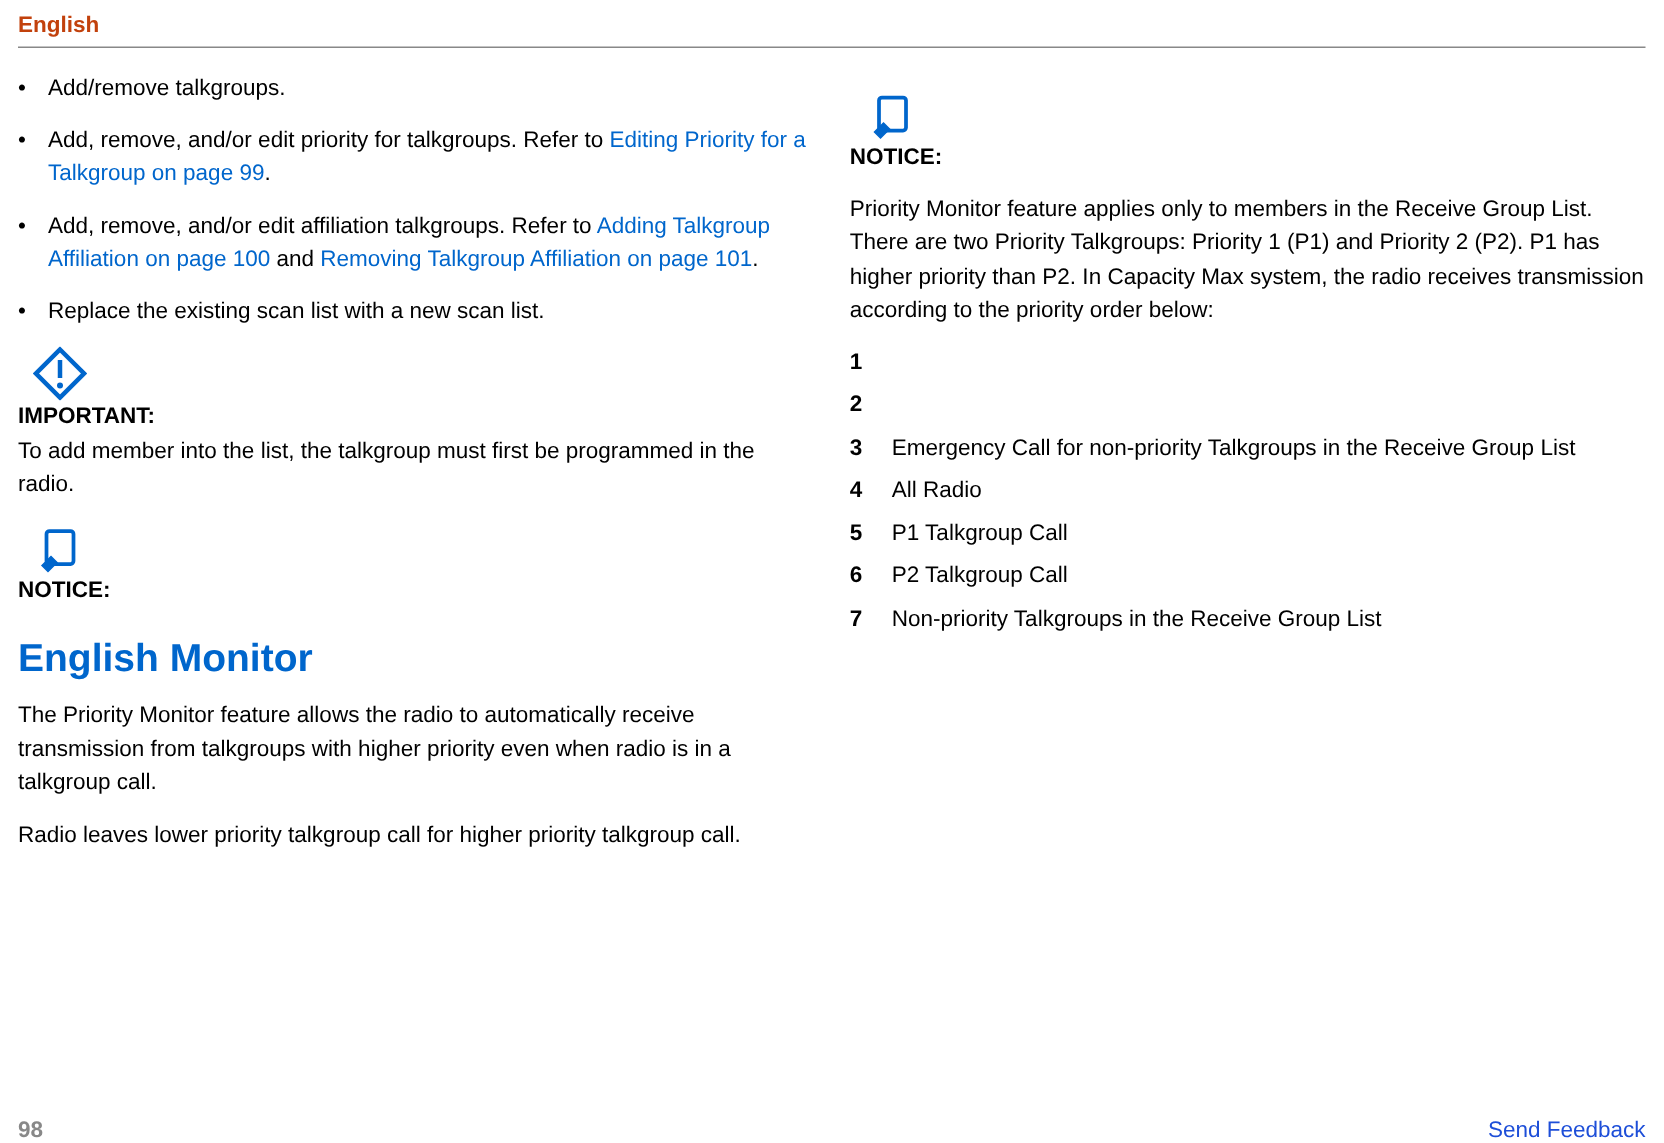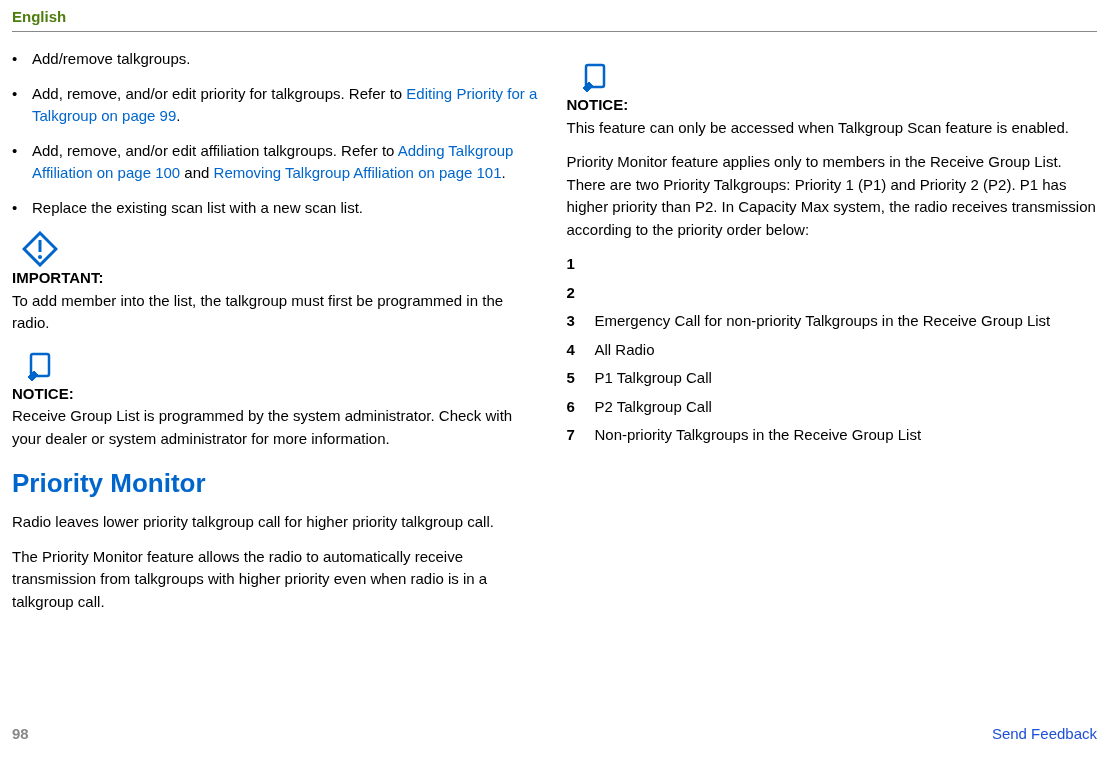--- a/index.html
+++ b/index.html
@@ -7,21 +7,21 @@
     font-family: Arial, Helvetica, sans-serif;
     font-size: 15px;
     color: #000;
     width: 1109px;
     height: 762px;
     position: relative;
     padding: 8px 12px 12px 12px;
   }
   .header {
     font-weight: bold;
-    color: #4d7c0f;
+    color: #c2410c;
     font-size: 15px;
     margin-bottom: 6px;
   }
   .divider {
     border-top: 1px solid #888;
     margin-bottom: 16px;
   }
   .columns {
     display: flex;
     gap: 24px;
@@ -79,21 +79,21 @@
     margin-bottom: 6px;
     line-height: 1.5;
   }
   .num-item .num {
     width: 28px;
     flex-shrink: 0;
     font-weight: bold;
   }
   .footer {
     position: absolute;
-    bottom: 20px;
+    bottom: 0;
     left: 12px;
     right: 12px;
     display: flex;
     justify-content: space-between;
     font-size: 15px;
   }
   .page-num {
     color: #888;
     font-weight: bold;
   }
@@ -152,43 +152,41 @@
 
     <div class="callout">
       <div class="icon-wrap">
         <svg width="36" height="36" viewBox="0 0 36 36">
           <rect x="9" y="7" width="18" height="22" rx="2" fill="none" stroke="#0066cc" stroke-width="2.5"></rect>
           <path d="M 6 30 L 12 24 L 16 28 L 10 34 Z" fill="#0066cc" stroke="#0066cc" stroke-width="1"></path>
         </svg>
       </div>
       <div class="ctext">
         <div class="callout-title">NOTICE:</div>
-        <div>Receive Group List is programmed by the system administrator. Check with your dealer or system administrator for more information.</div>
-      </div>
-    </div>
-
-    <div class="section-title">Priority Monitor</div>
-
+      </div>
+    </div>
+
+    <div class="section-title">English Monitor</div>
+
+    <div class="para">The Priority Monitor feature allows the radio to automatically receive transmission from talkgroups with higher priority even when radio is in a talkgroup call.</div>
     <div class="para">Radio leaves lower priority talkgroup call for higher priority talkgroup call.</div>
-    <div class="para">The Priority Monitor feature allows the radio to automatically receive transmission from talkgroups with higher priority even when radio is in a talkgroup call.</div>
 
   </div>
 
   <div class="col">
 
     <div class="callout">
       <div class="icon-wrap">
         <svg width="36" height="36" viewBox="0 0 36 36">
           <rect x="9" y="7" width="18" height="22" rx="2" fill="none" stroke="#0066cc" stroke-width="2.5"></rect>
           <path d="M 6 30 L 12 24 L 16 28 L 10 34 Z" fill="#0066cc" stroke="#0066cc" stroke-width="1"></path>
         </svg>
       </div>
       <div class="ctext">
         <div class="callout-title">NOTICE:</div>
-        <div>This feature can only be accessed when Talkgroup Scan feature is enabled.</div>
       </div>
     </div>
 
     <div class="para">Priority Monitor feature applies only to members in the Receive Group List. There are two Priority Talkgroups: Priority 1 (P1) and Priority 2 (P2). P1 has higher priority than P2. In Capacity Max system, the radio receives transmission according to the priority order below:</div>
 
     <div class="num-item">
       <div class="num">1</div>
     </div>
     <div class="num-item">
       <div class="num">2</div>

